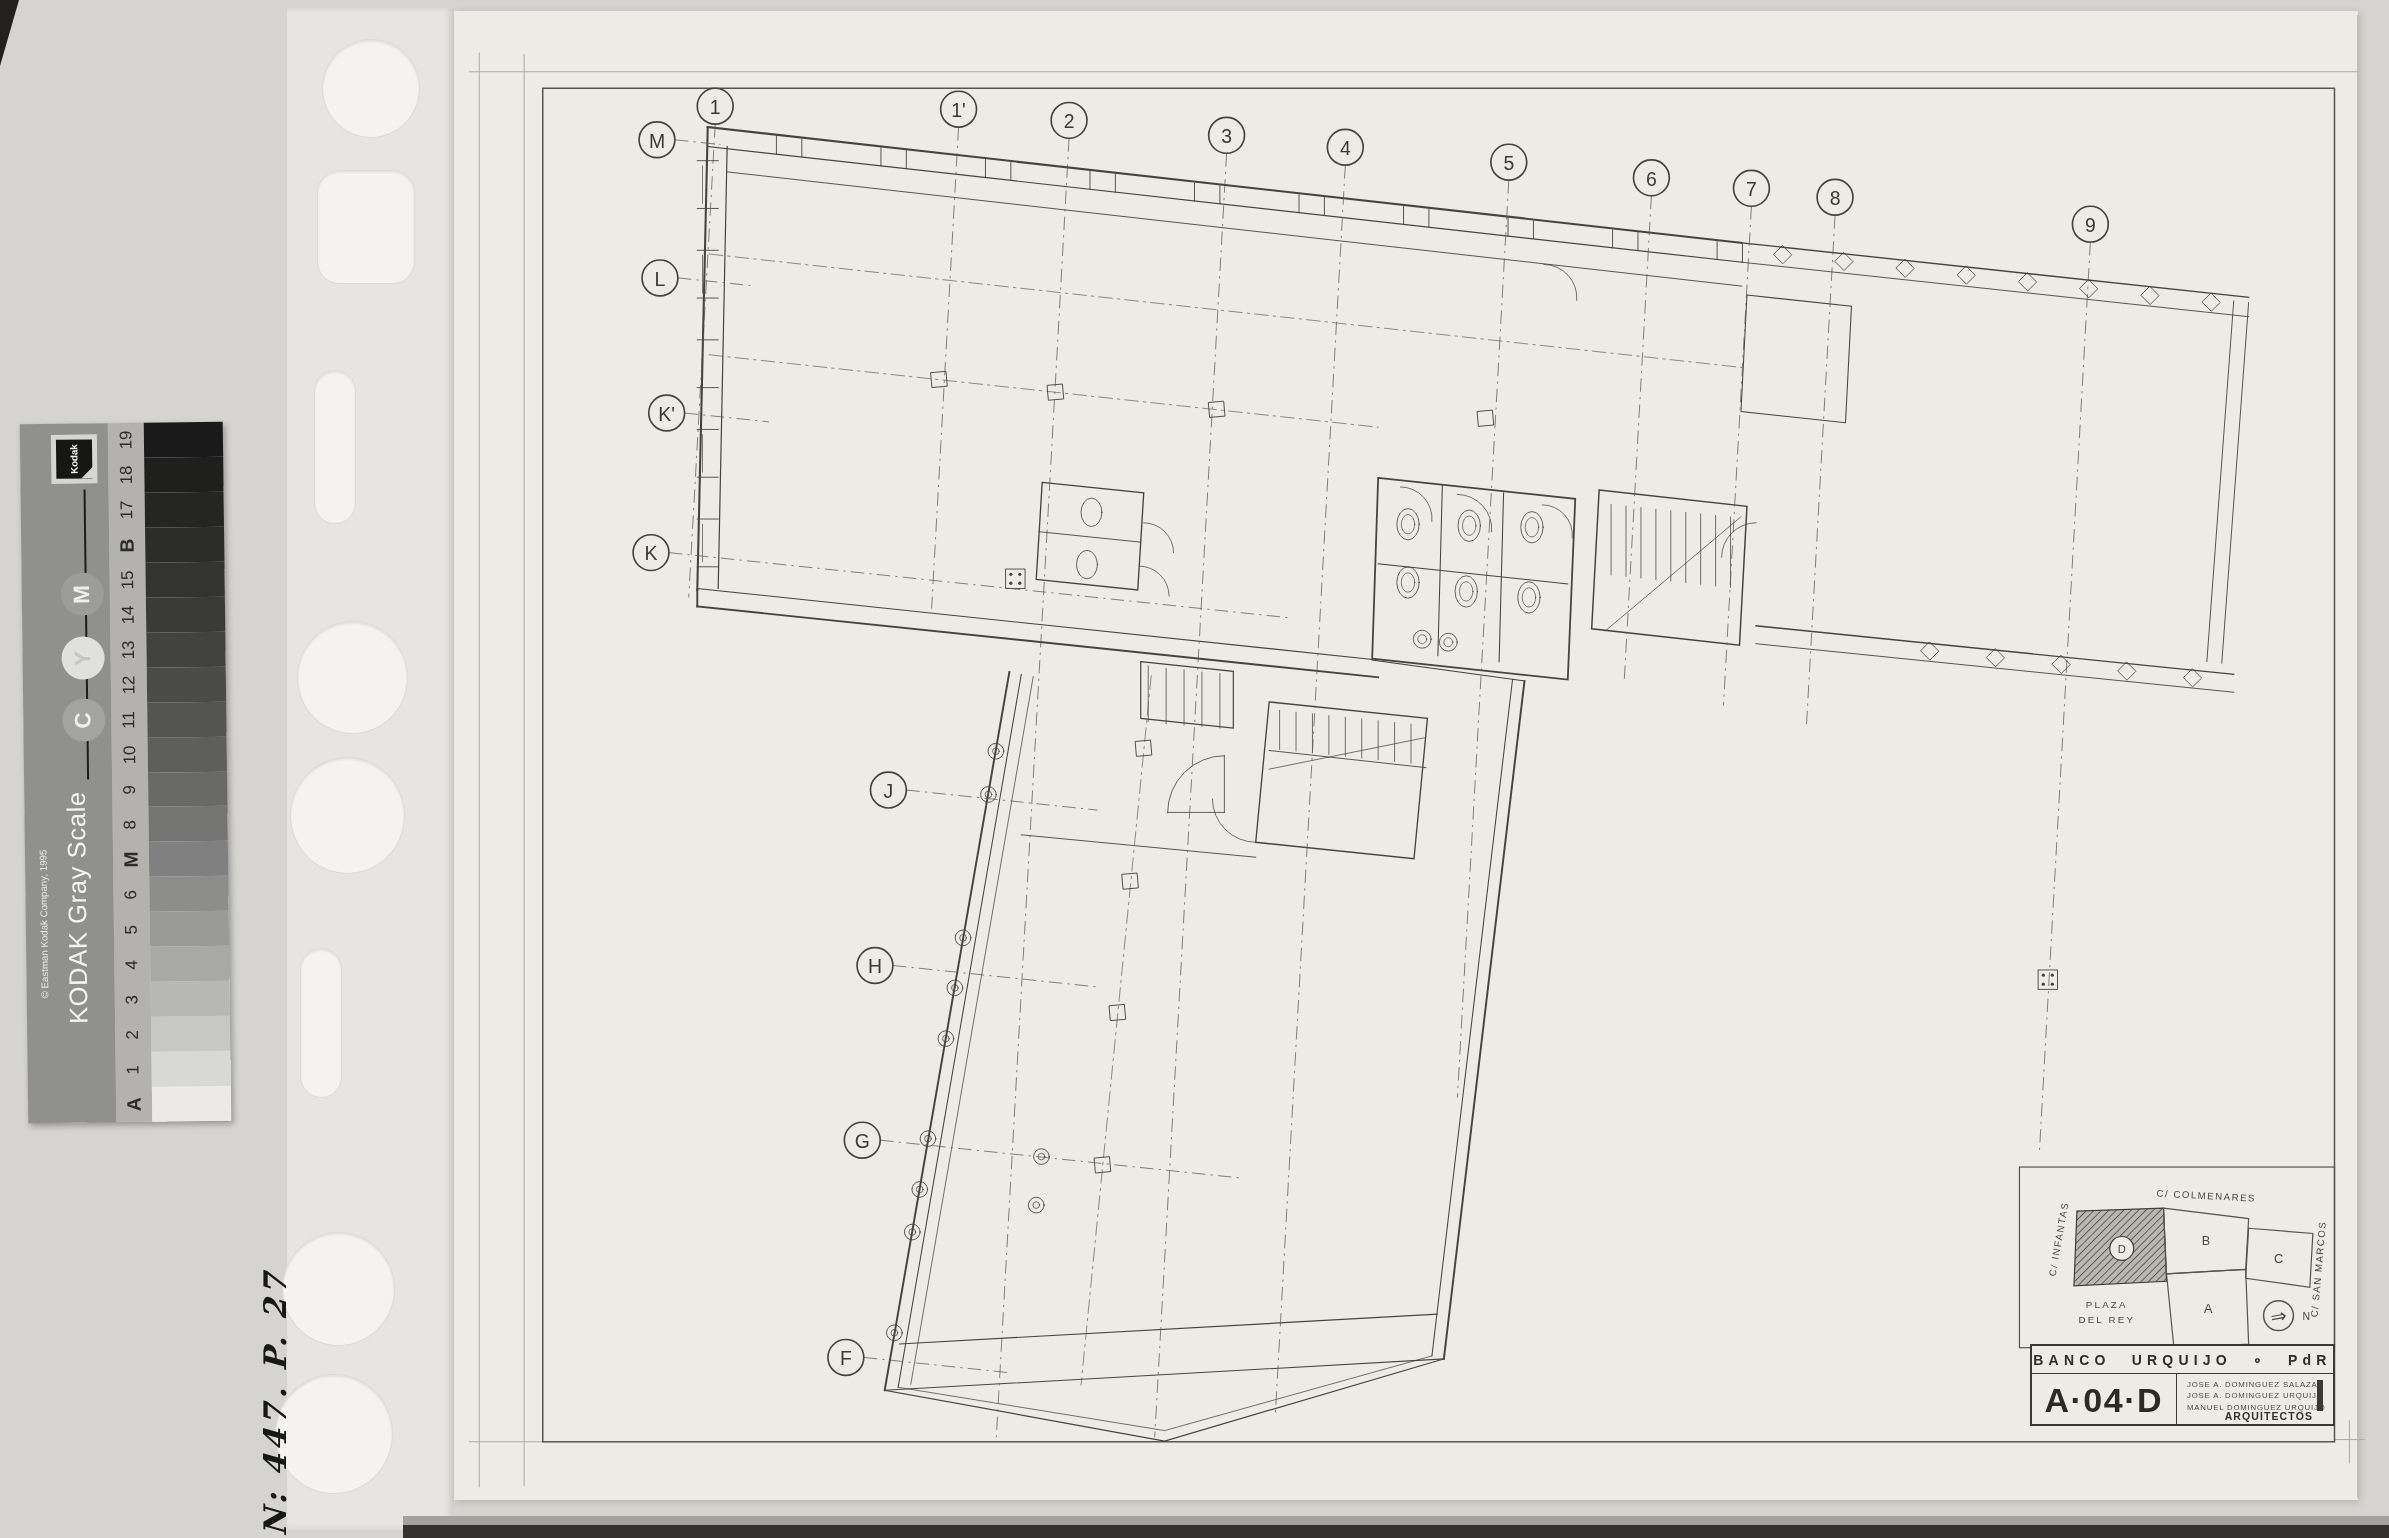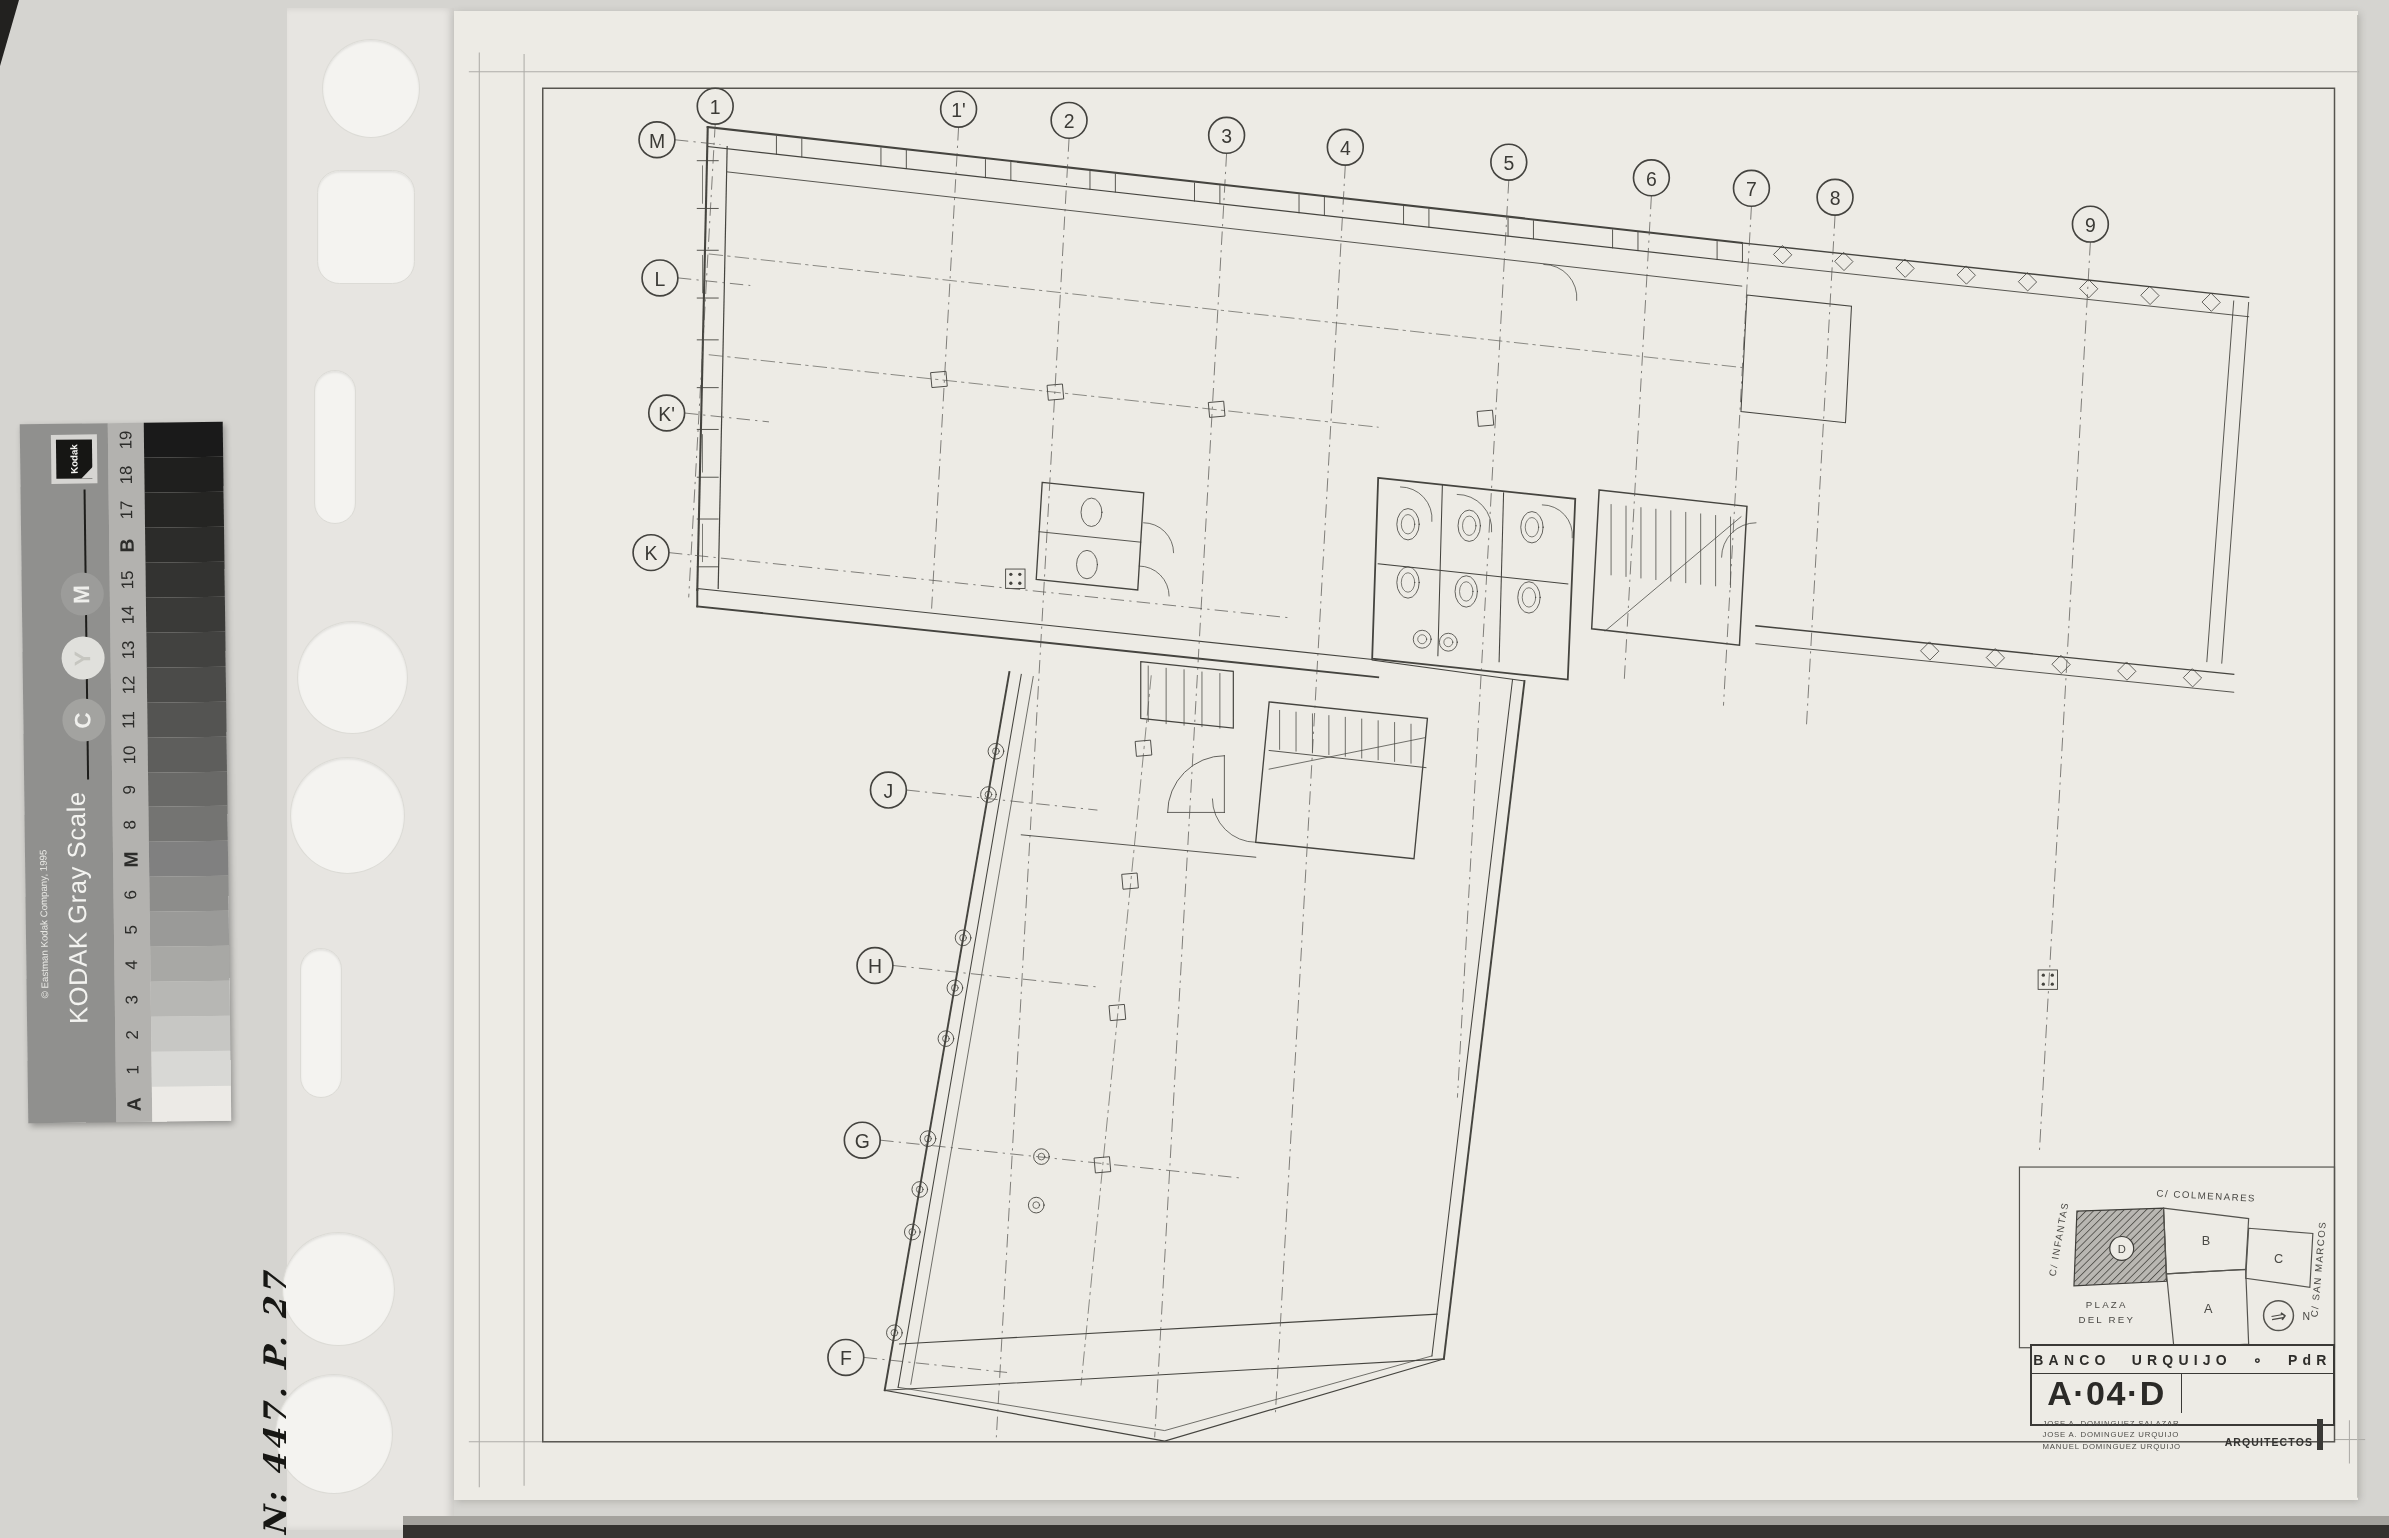--- a/index.html
+++ b/index.html
@@ -53,21 +53,21 @@
     transform-origin:0 0;white-space:nowrap;font-family:"DejaVu Serif",serif;font-style:italic;
     font-weight:700;font-size:31px;letter-spacing:3.7px;color:#171714;}
   
   svg.lines{position:absolute;left:0;top:0;}
   
   .tblock{position:absolute;left:2030px;top:1344px;width:305px;height:82px;border:2.2px solid #3a3936;
     box-sizing:border-box;background:#edebe5;}
   .tb-head{height:27px;border-bottom:1.5px solid #3a3936;display:flex;align-items:center;justify-content:center;
     font-family:Liberation Sans, sans-serif;font-weight:700;font-size:14px;letter-spacing:5.2px;
     word-spacing:12px;color:#2e2d2a;}
-  .tb-low{display:flex;height:52px;flex-direction:column;}
+  .tb-low{display:flex;height:52px;}
   .tb-code{width:149px;border-right:1.5px solid #3a3936;display:flex;align-items:center;justify-content:center;
     font-size:34px;font-weight:800;letter-spacing:1.5px;color:#2b2a27;}
   .tb-names{flex:1;position:relative;padding:5.2px 7.5px 0 10.5px;}
   .tb-names .nm{font-size:7.8px;letter-spacing:0.8px;color:#4c4b47;line-height:11.2px;white-space:nowrap;}
   .tb-role{position:absolute;right:20px;bottom:3.7px;font-size:10.5px;font-weight:800;letter-spacing:1.1px;color:#333230;}
   .tb-bar{position:absolute;right:10.5px;top:6px;width:5.2px;height:31px;background:#3a3936;}
 </style>
 </head>
 <body>
 

